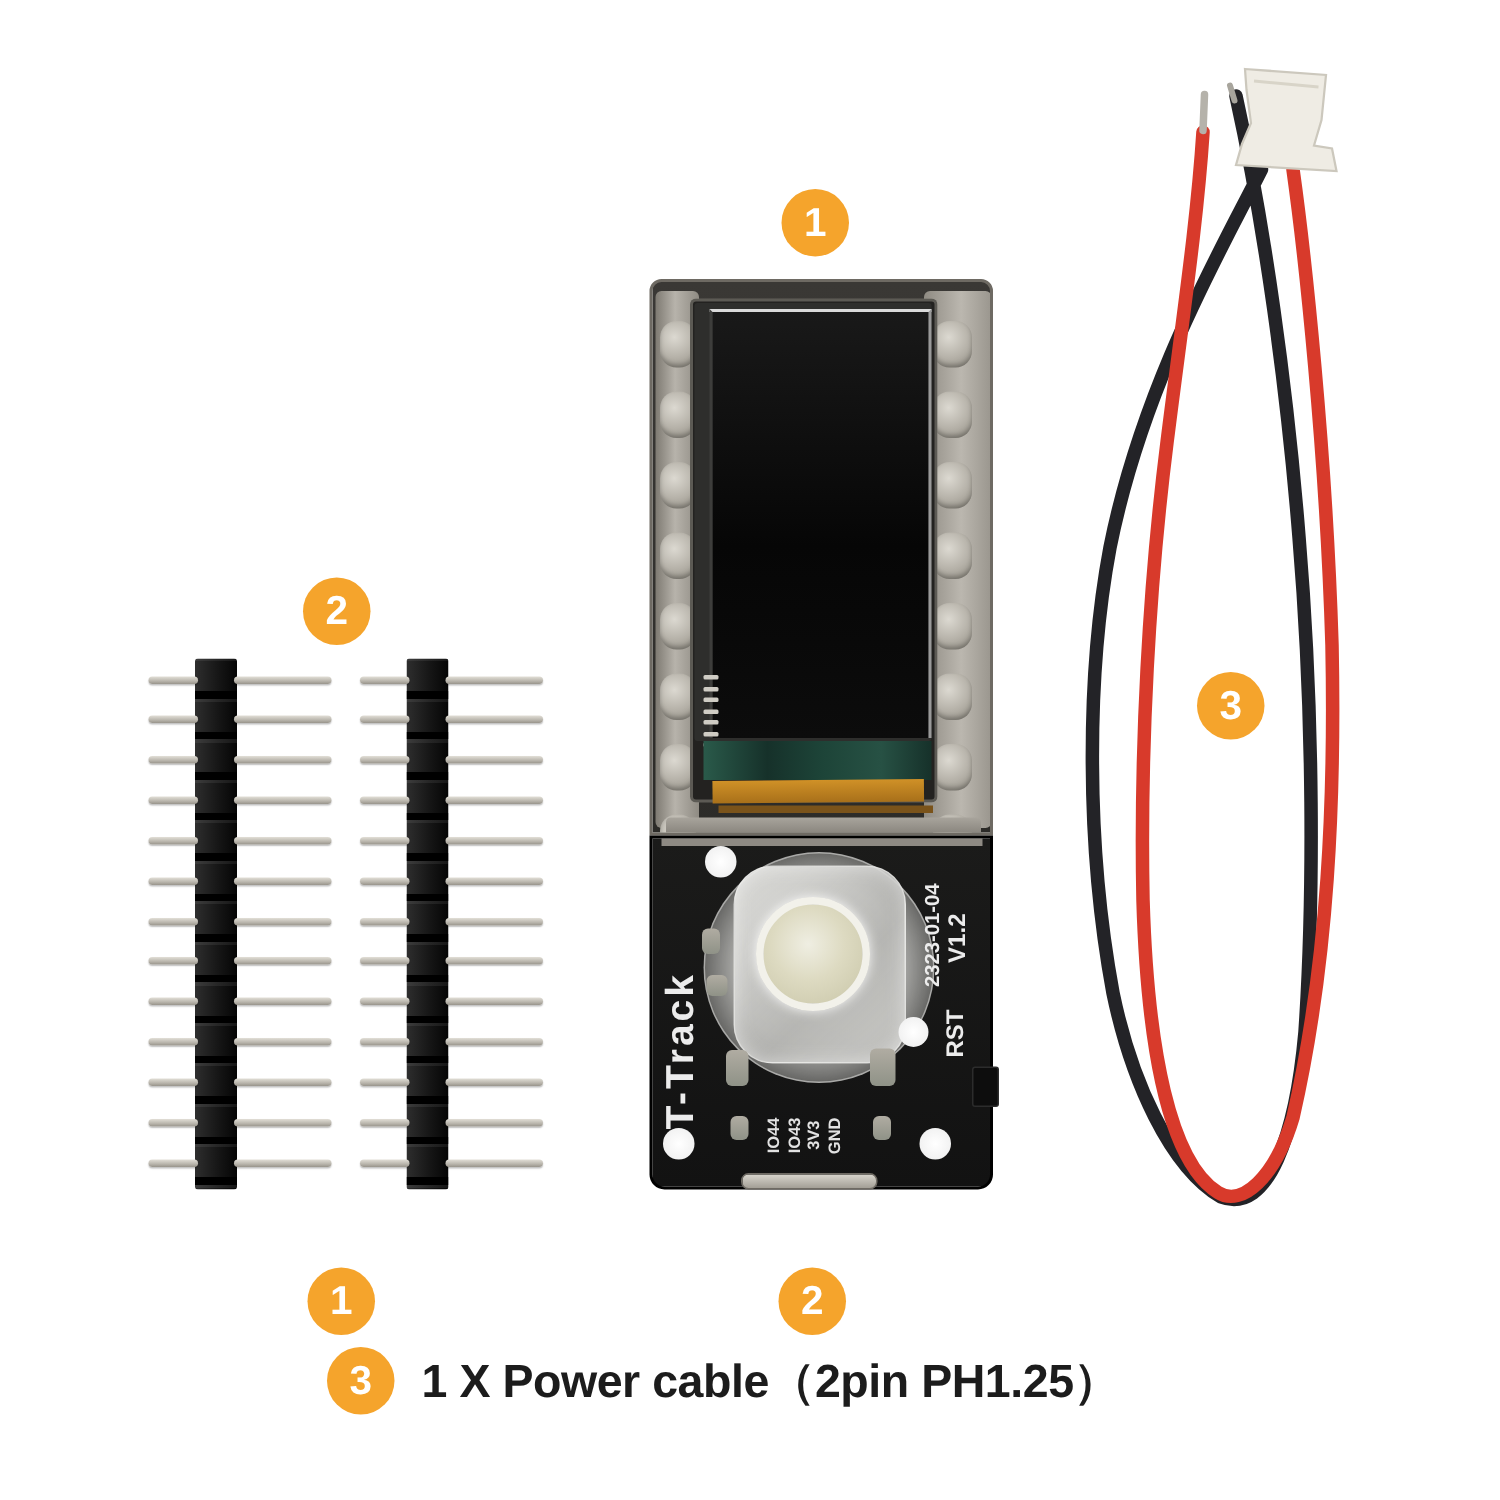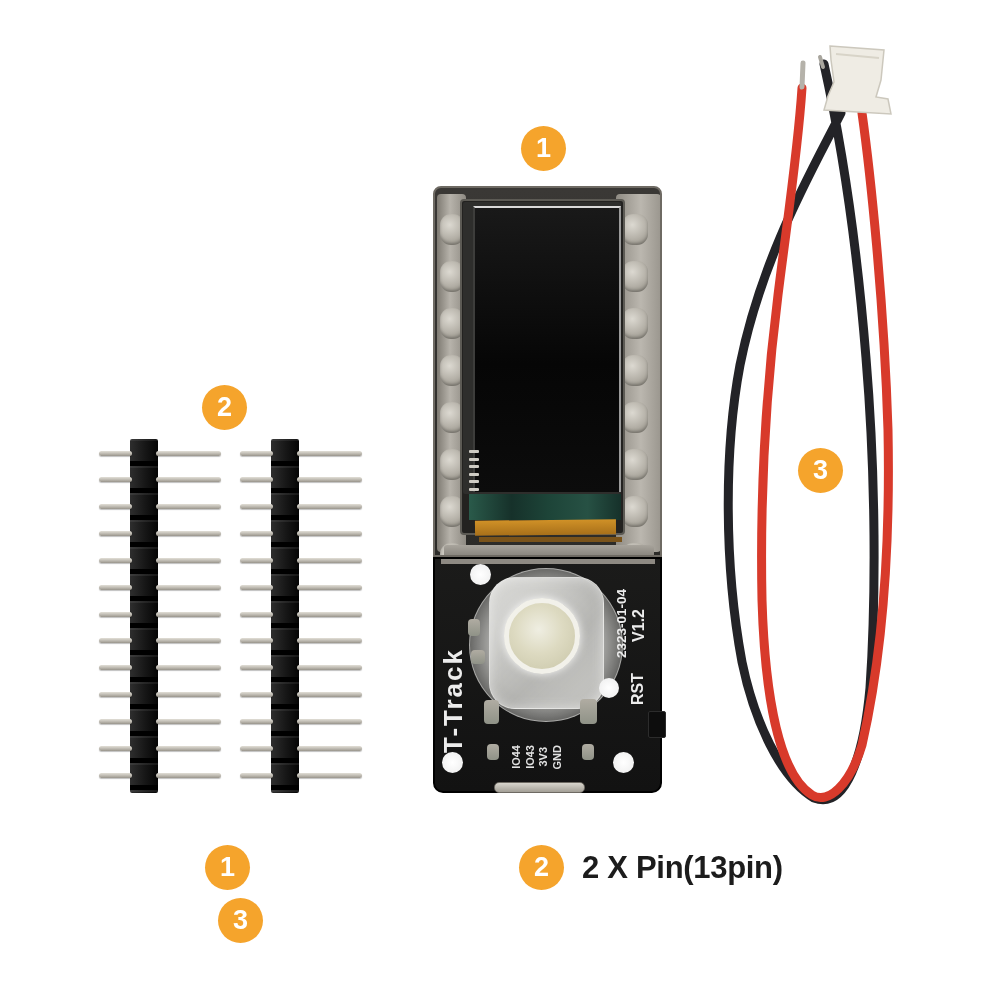--- a/index.html
+++ b/index.html
@@ -263,21 +263,21 @@
 
   <div class="legend-item" style="left:205px;top:845px;">
     <div class="legend-badge">
       <span>1</span>
       </div>
   </div>
   <div class="legend-item" style="left:519px;top:845px;">
     <div class="legend-badge">
       <span>2</span>
       </div>
-    <div class="legend-text">2 X Pin(13pin)</div>
   </div>
   <div class="legend-item" style="left:218px;top:898px;">
     <div class="legend-badge">
       <span>3</span>
       </div>
+    <div class="legend-text">1 X Power cable（2pin PH1.25）</div>
   </div>
 
 </div>
 
 </body></html>

